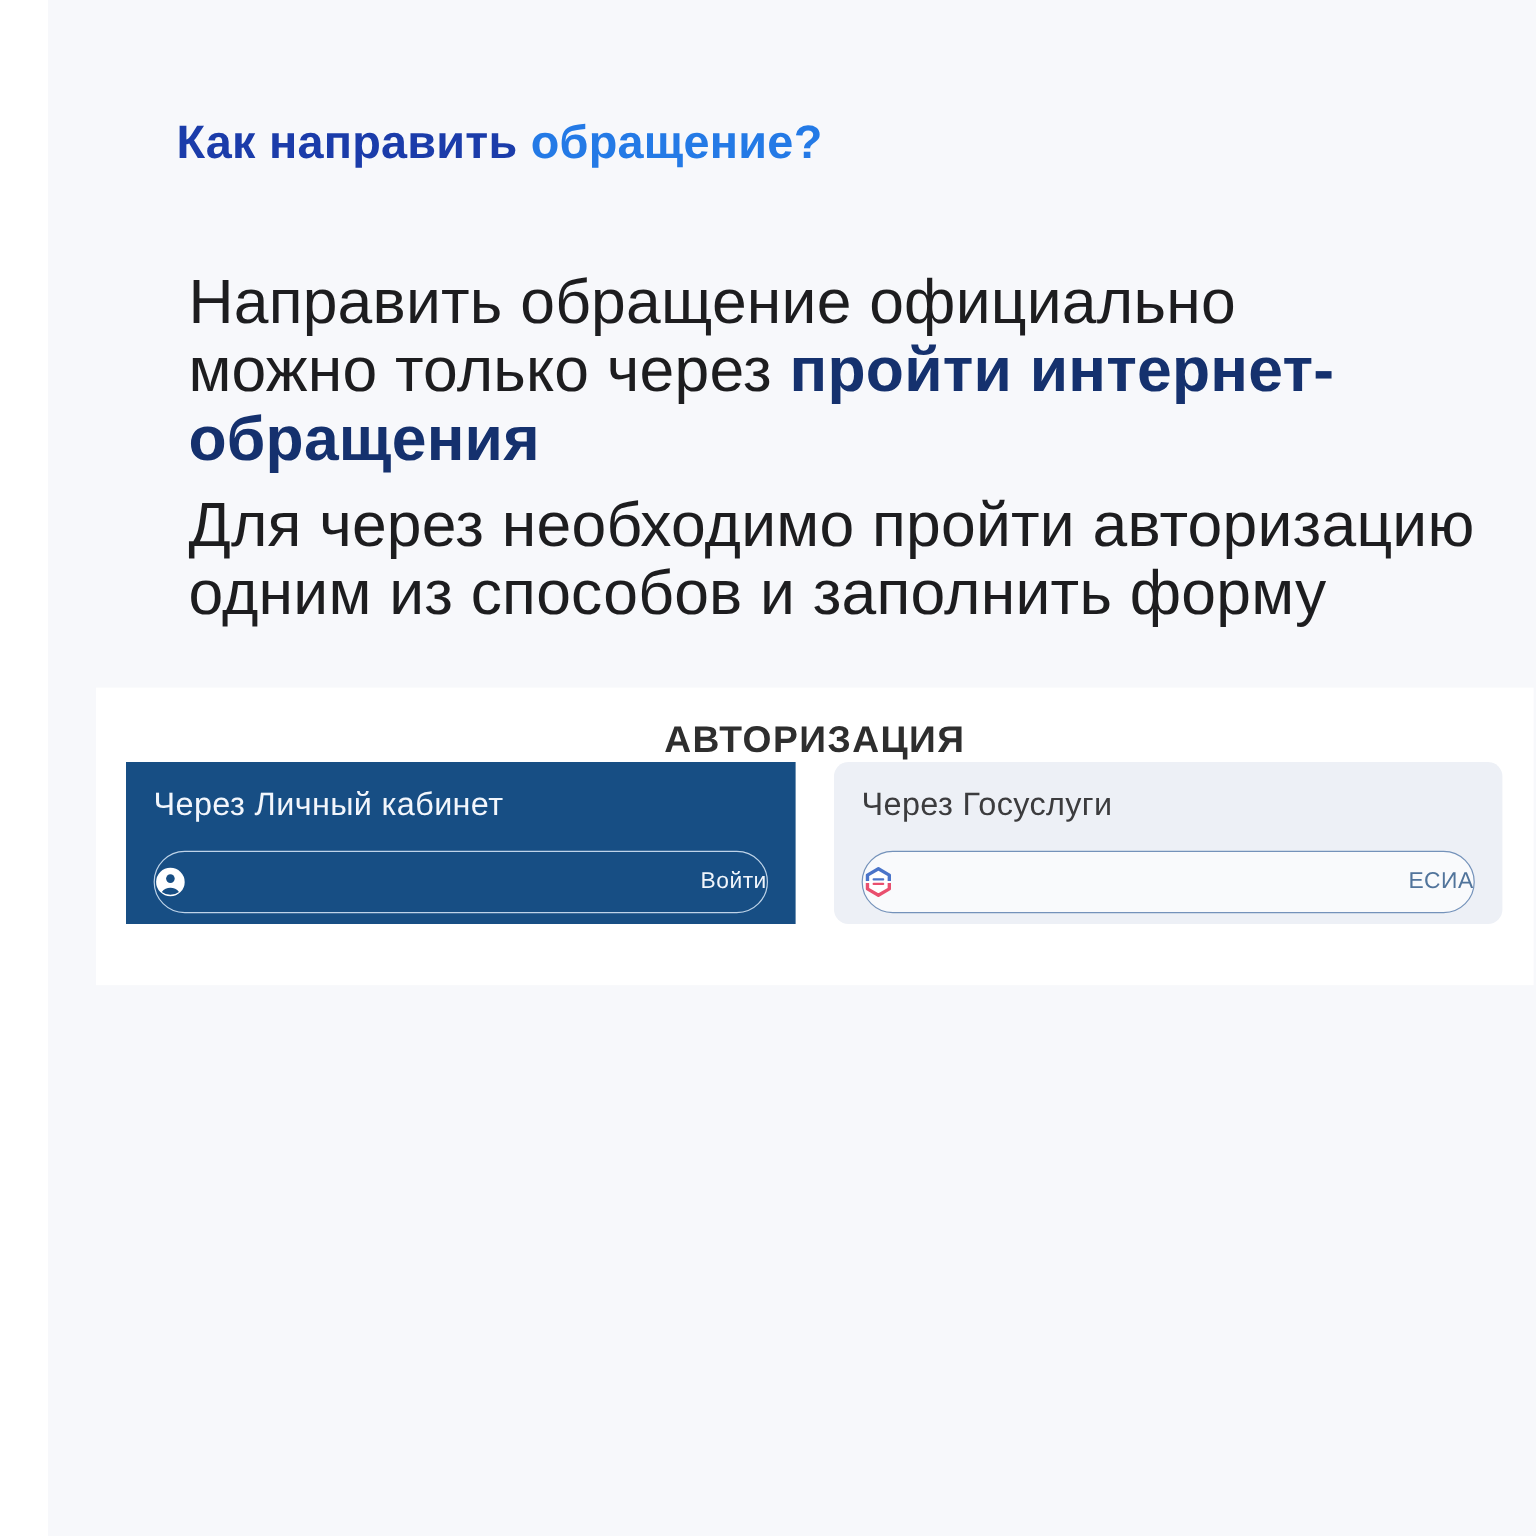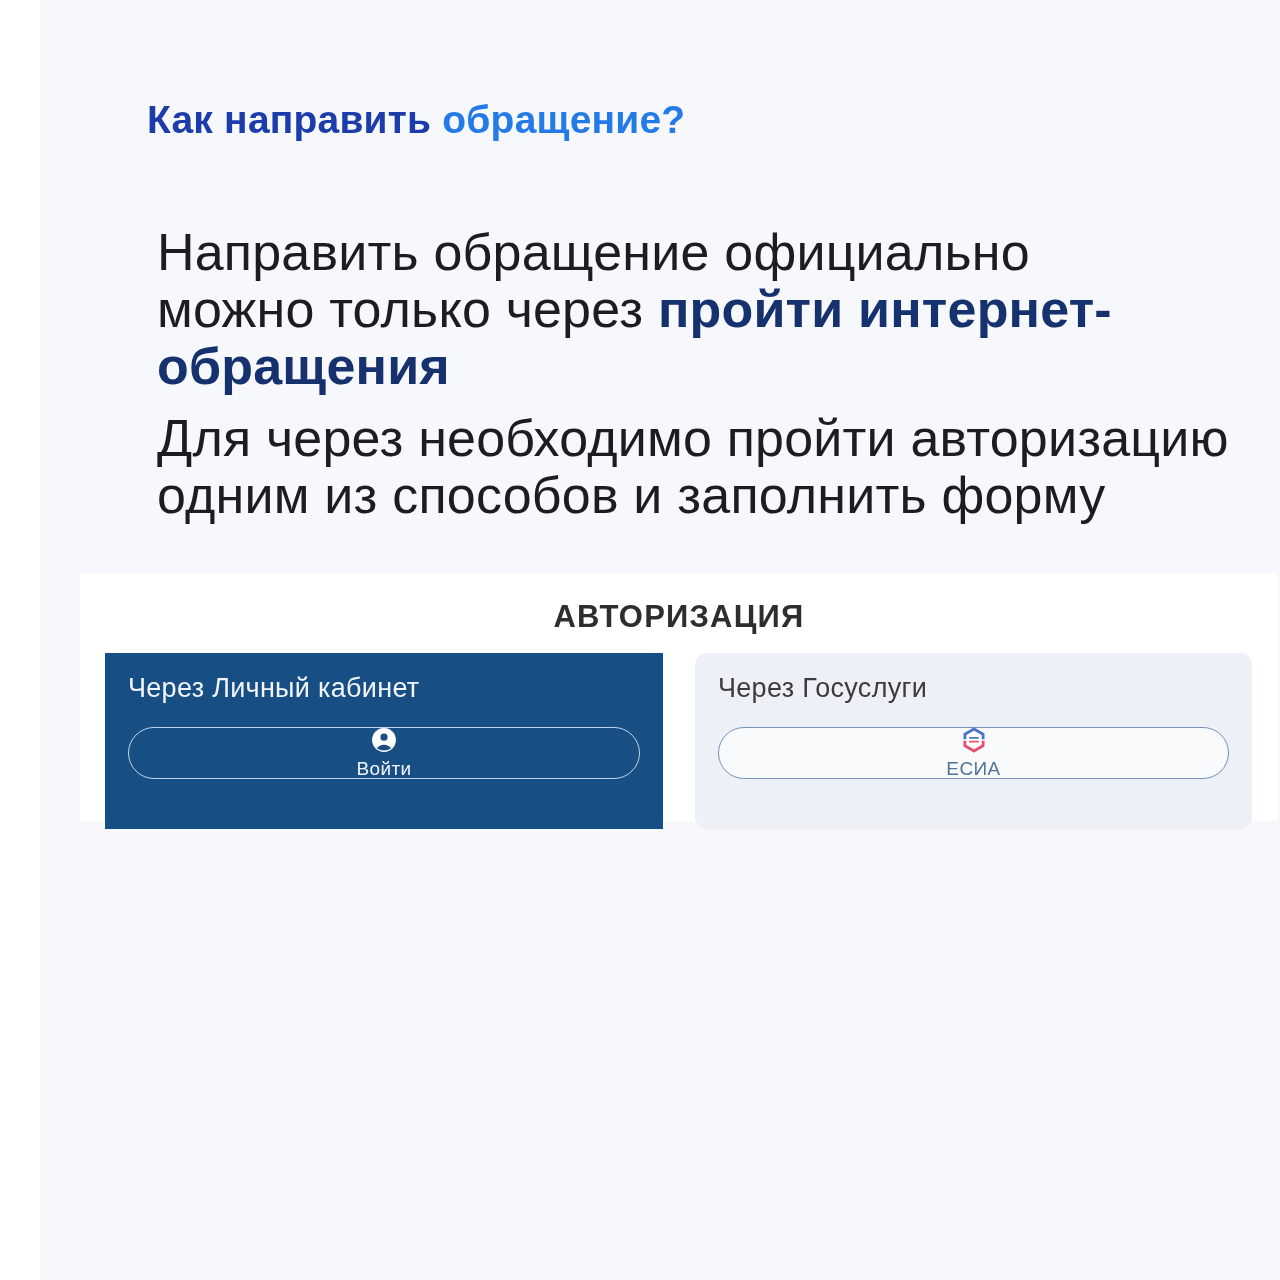--- a/index.html
+++ b/index.html
@@ -33,47 +33,46 @@
     width:1198px;height:248px;
     background:#ffffff;
   }
   .auth-title{
     position:absolute;left:0;top:26px;width:100%;
     text-align:center;
     font-size:31px;font-weight:700;color:#2e2e2e;
     letter-spacing:1.2px;
   }
   .auth-card{
-    position:absolute;top:80px;height:176px;
+    position:absolute;top:62px;height:135px;
     box-sizing:border-box;
   }
   .card-dark{
     left:25px;width:558px;
     background:#174e84;
   }
   .card-light{
     left:615px;width:557px;
     background:#edf0f6;
     border-radius:12px;
   }
   .card-title{
     position:absolute;left:23px;top:20px;
     font-size:27px;letter-spacing:0.3px;
   }
   .card-dark .card-title{color:#f2f6fc;}
   .card-light .card-title{color:#3c3c3e;}
   .pill-btn{
     position:absolute;left:23px;right:23px;top:74px;height:50px;
     border-radius:26px;
-    display:flex;align-items:center;justify-content:center;gap:5px;
+    display:flex;align-items:center;justify-content:space-between;gap:5px;
     font-family:"Liberation Sans", sans-serif;
     font-size:19px;letter-spacing:0.4px;
     cursor:pointer;
     background:transparent;
-    flex-direction:column;
   }
   .card-dark .pill-btn{
     border:1.5px solid rgba(220,235,250,0.85);
     color:#f0f5fb;
   }
   .card-light .pill-btn{
     border:1.5px solid #7492ba;
     background:#f9fafc;
     color:#51749b;
   }

